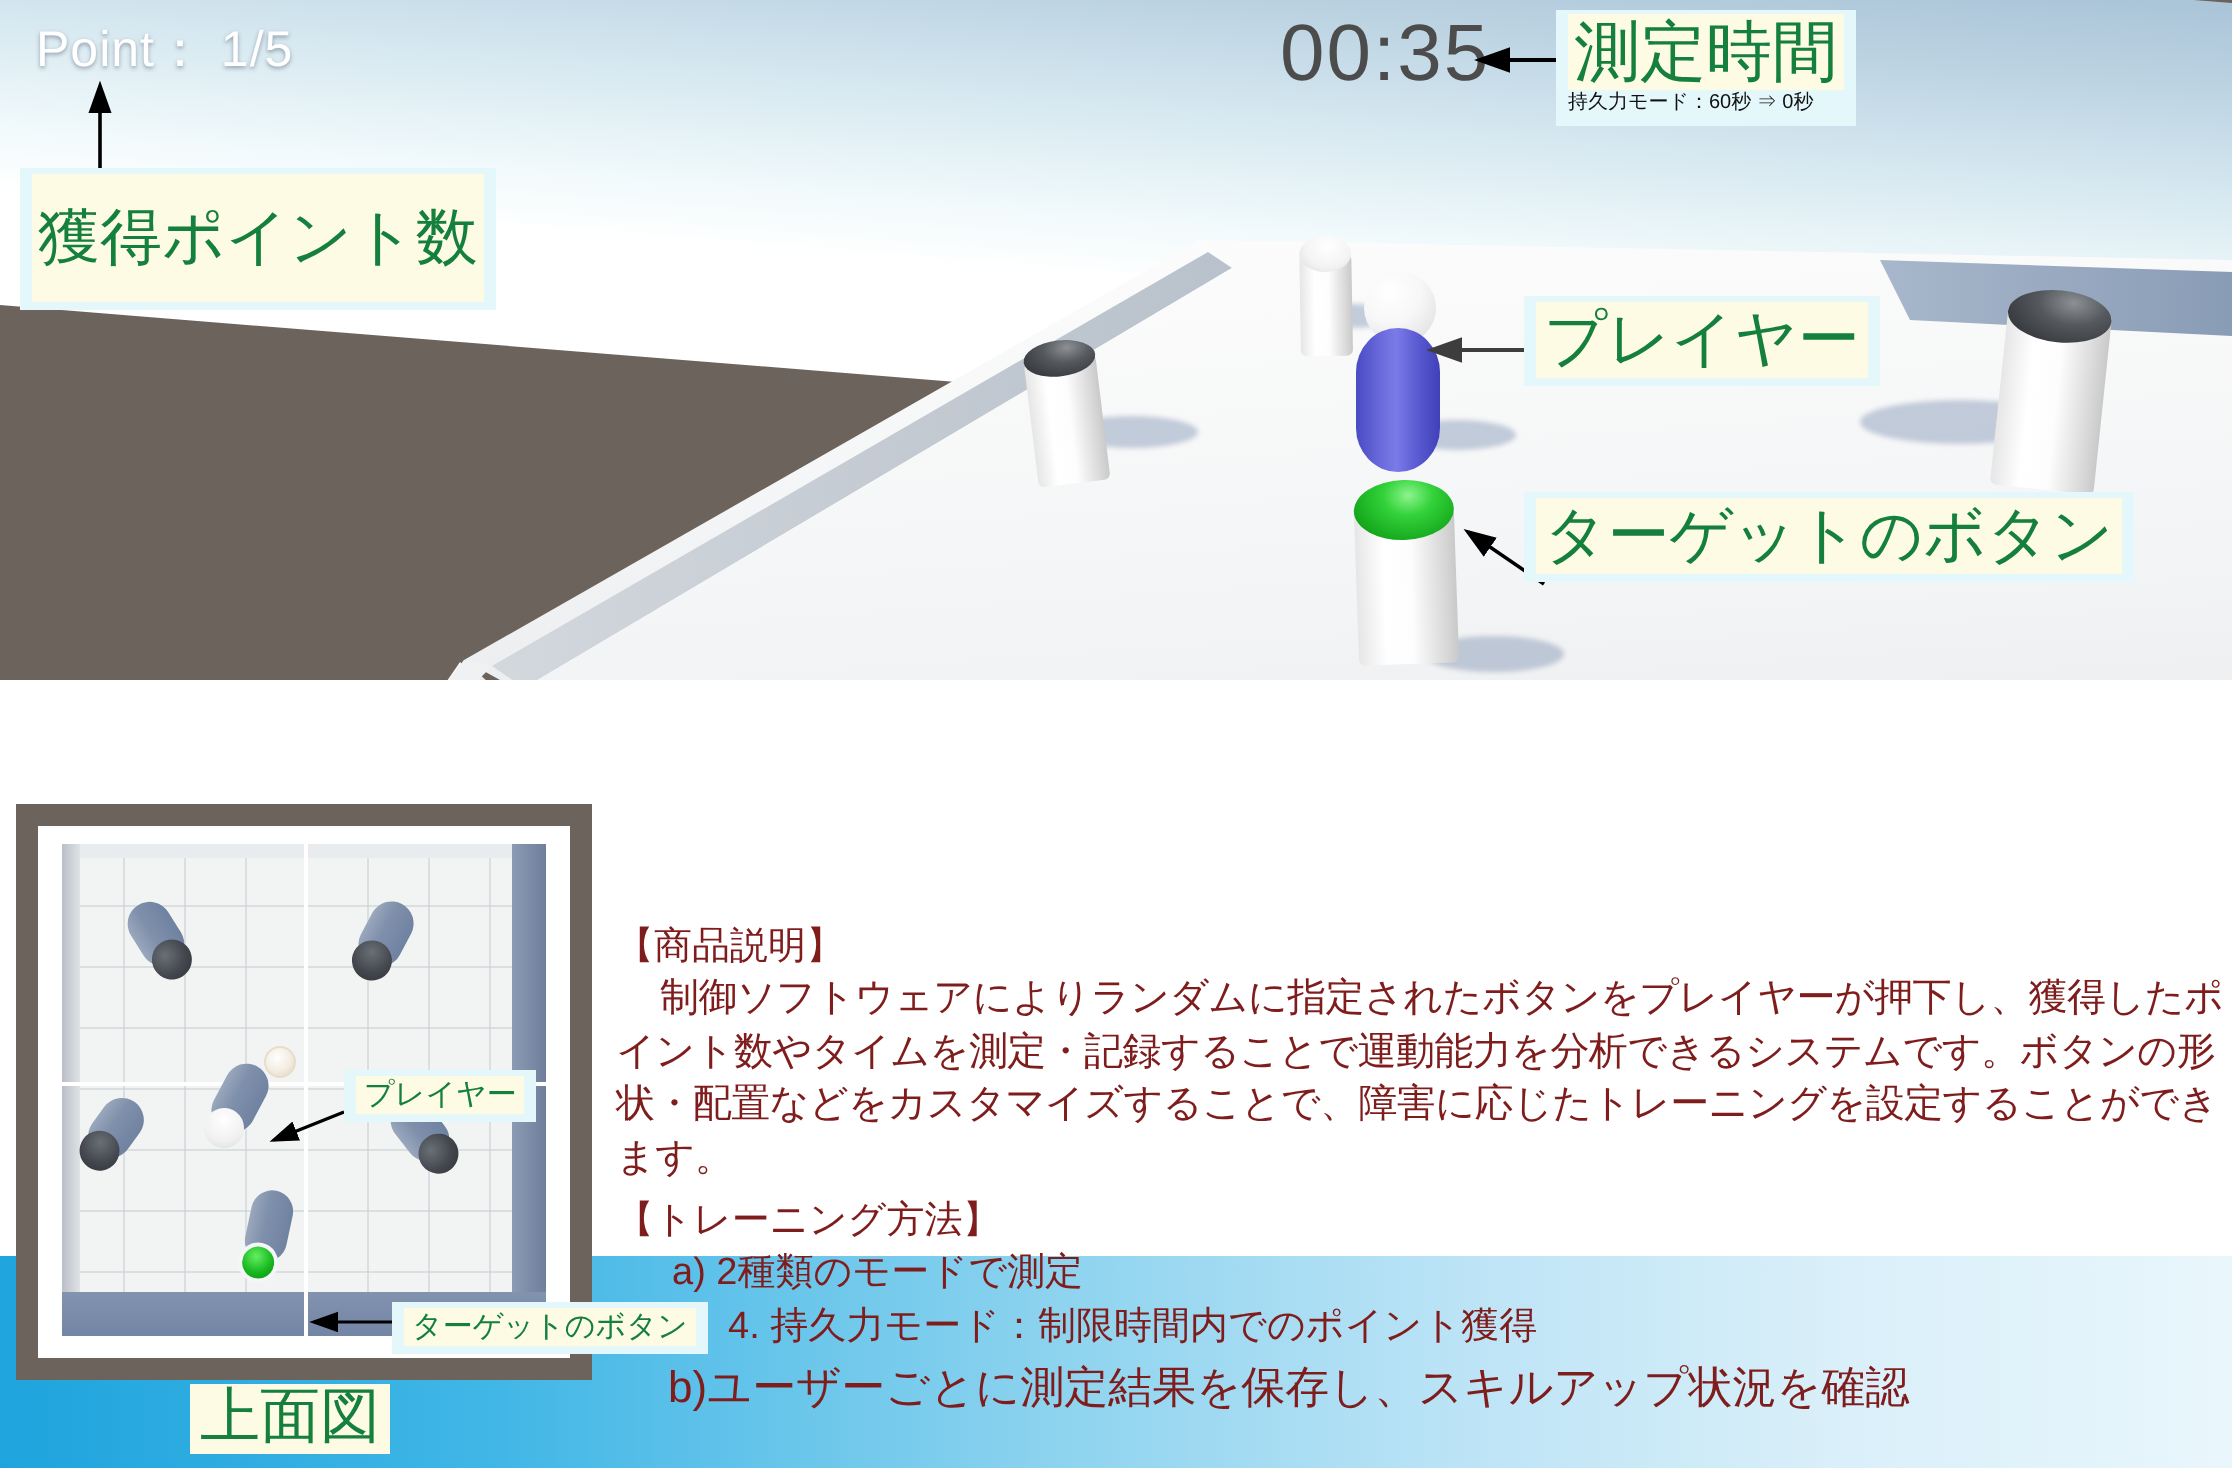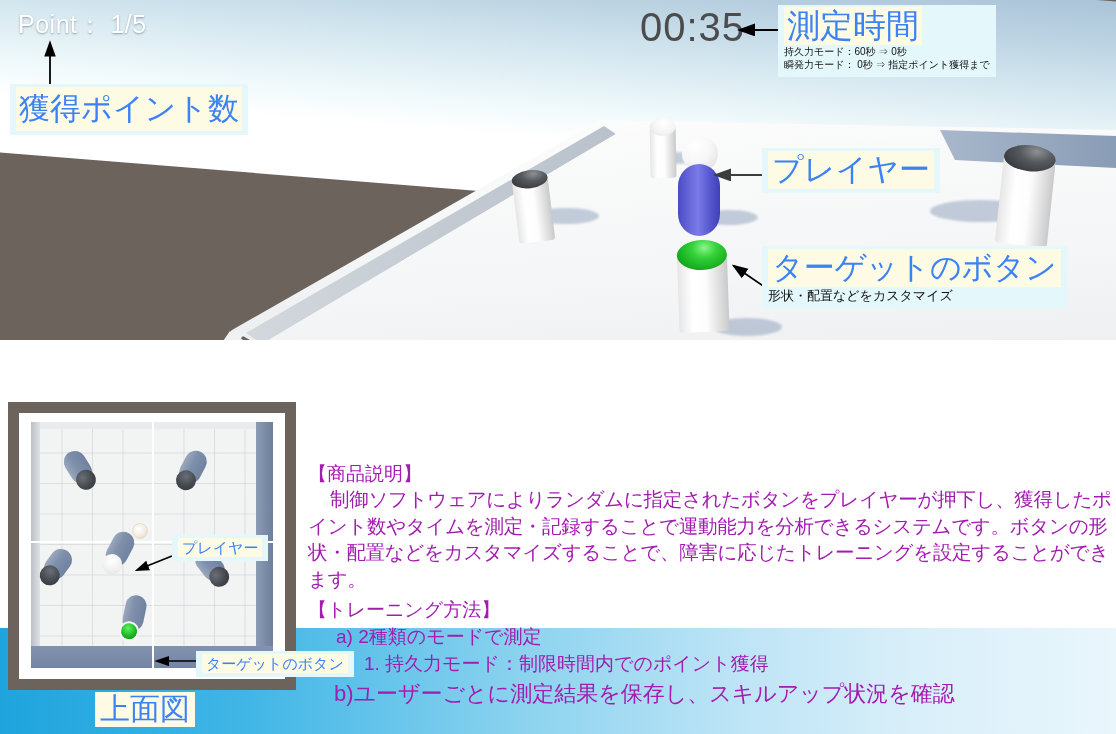--- a/index.html
+++ b/index.html
@@ -81,32 +81,32 @@
 
   
   .callout {
     position:absolute;
     background:#e4f7fb;
     padding:3px 6px 4px 6px;
   }
   .callout .big {
     display:inline-block;
     background:#fdfbe4;
-    color:#3b82f6;
+    color:#15803d;
     line-height:1.15;
     white-space:nowrap;
   }
   .callout .sub {
     display:block;
     color:#111;
     white-space:nowrap;
     line-height:1.25;
   }
   .cal-point  { left:10px;  top:84px;  }
-  .cal-point .big { font-size:31px; padding:4px 3px; }
+  .cal-point .big { font-size:31px; padding:14px 3px; }
 
   .cal-time   { left:778px; top:5px;  padding:2px 6px 5px 6px; }
   .cal-time .big { font-size:33px; padding:0 3px; }
   .cal-time .sub { font-size:10px; margin-top:1px; }
 
   .cal-player { left:762px; top:148px; }
   .cal-player .big { font-size:31px; padding:1px 4px; }
 
   .cal-target { left:762px; top:246px; }
   .cal-target .big { font-size:31px; padding:1px 4px; }
@@ -173,21 +173,21 @@
     position:absolute; width:16px; height:16px; border-radius:50%;
     background:radial-gradient(circle at 40% 35%, #ffffff 0%, #f3ece0 55%, #ddd2bf 100%);
     border:1px solid #e7ddcb;
   }
   .blue-band {
     position:absolute; left:0; top:628px; width:1116px; height:106px;
     background:linear-gradient(to right, #1fa4dd 0%, #40b6e6 22%, #8fd4ef 48%, #bde4f6 66%, #d9eff9 82%, #e9f6fc 100%);
   }
   .doc-text {
     position:absolute; left:308px; top:464px; width:808px; height:270px;
-    color:#a21caf;
+    color:#7f1d1d;
     font-family:"Liberation Sans", sans-serif;
   }
   .doc-text .h { font-size:19px; line-height:1.0; margin-bottom:3px; }
   .doc-text p  { font-size:19.5px; line-height:1.37; letter-spacing:-0.3px; }
   .doc-text .body-para { text-indent:22px; }
   .doc-text .h2 { font-size:19px; margin-top:4px; margin-bottom:1px; }
   .doc-text .l1 { font-size:19px; margin-left:28px; line-height:1.42; }
   .doc-text .l2 { font-size:19px; margin-left:56px; line-height:1.42; }
   .doc-text .l3 { font-size:22px; margin-left:26px; line-height:1.42; }
 
@@ -331,21 +331,21 @@
 
       <div class="mm-player" style="left:113px;top:110px;"></div>
     </div>
   </div>
 
   <div class="doc-text">
     <div class="h">【商品説明】</div>
     <p class="body-para">制御ソフトウェアによりランダムに指定されたボタンをプレイヤーが押下し、獲得したポイント数やタイムを測定・記録することで運動能力を分析できるシステムです。ボタンの形状・配置などをカスタマイズすることで、障害に応じたトレーニングを設定することができます。</p>
     <div class="h2">【トレーニング方法】</div>
     <div class="l1">a) 2種類のモードで測定</div>
-    <div class="l2">1. 持久力モード：制限時間内でのポイント獲得</div>
+    <div class="l2">4. 持久力モード：制限時間内でのポイント獲得</div>
     <div class="l3">b)ユーザーごとに測定結果を保存し、スキルアップ状況を確認</div>
   </div>
 
   <svg class="arrow-layer" viewBox="0 0 1116 734">
     <defs>
       <marker id="ahBlack" markerWidth="9" markerHeight="9" refX="7.5" refY="3.2" orient="auto">
         <polygon points="0,0 9,3.2 0,6.4" fill="#000"></polygon>
       </marker>
       <marker id="ahGray" markerWidth="9" markerHeight="9" refX="7.5" refY="3.2" orient="auto">
         <polygon points="0,0 9,3.2 0,6.4" fill="#3d3d3d"></polygon>
@@ -365,30 +365,28 @@
     <line x1="196" y1="661" x2="157" y2="661" stroke="#000" stroke-width="1.6" marker-end="url(#ahBlack)"></line>
   </svg>
 
   <div class="callout cal-point">
     <span class="big">獲得ポイント数</span>
   </div>
 
   <div class="callout cal-time">
     <span class="big">測定時間</span>
     <span class="sub">持久力モード：60秒 ⇒ 0秒</span>
-    <span class="sub">瞬発力モード： 0秒 ⇒ 指定ポイント獲得まで</span>
   </div>
 
   <div class="callout cal-player">
     <span class="big">プレイヤー</span>
   </div>
 
   <div class="callout cal-target">
     <span class="big">ターゲットのボタン</span>
-    <span class="sub">形状・配置などをカスタマイズ</span>
   </div>
 
 
   <div class="callout cal-topview">
     <span class="big">上面図</span>
   </div>
 
   <div class="callout cal-mm-player">
     <span class="big">プレイヤー</span>
   </div>

